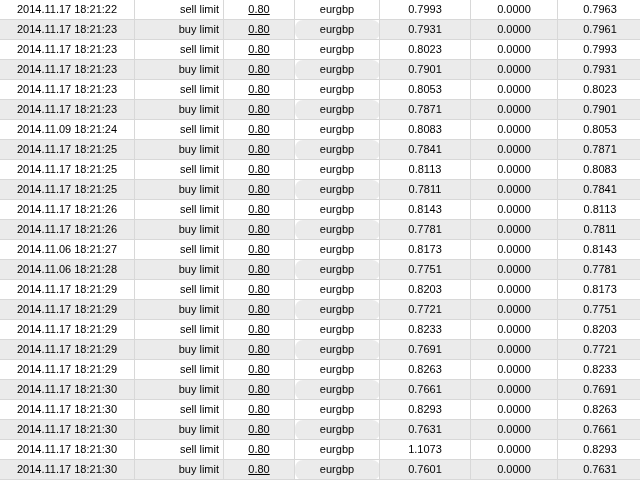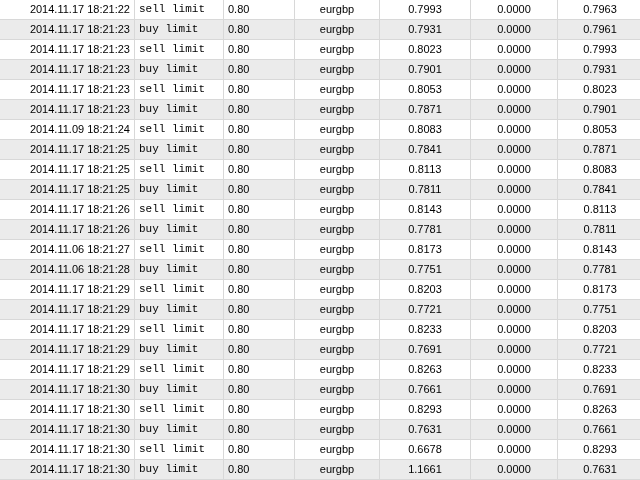--- a/index.html
+++ b/index.html
@@ -28,24 +28,24 @@
     border-bottom: 1px solid #d8d8d8;
     white-space: nowrap;
     overflow: hidden;
   }
   #trade-table tr.row-odd td {
     background: #ffffff;
   }
   #trade-table tr.row-even td {
     background: #ebebeb;
   }
-  .col-time   { width: 126px; text-align: right; }
-  .col-type   { width: 80px;  text-align: left; font-family: Liberation Mono, monospace; }
-  .col-volume { width: 62px;  text-align: left; }
-  .col-symbol { width: 76px;  text-align: center; }
+  .col-time   { width: 126px; text-align: center; }
+  .col-type   { width: 80px;  text-align: right; }
+  .col-volume { width: 62px;  text-align: center; text-decoration: underline; }
+  .col-symbol { width: 76px;  text-align: center; border-radius: 8px; }
   .col-price  { width: 82px;  text-align: center; }
   .col-sl     { width: 78px;  text-align: center; margin-left: 44px; }
   .col-tp     { width: 76px;  text-align: center; }
 </style>
 </head>
 <body>
 
 <table id="trade-table">
   <tbody>
       <tr class="row-odd">
@@ -244,27 +244,27 @@
         <td class="col-symbol">eurgbp</td>
         <td class="col-price">0.7631</td>
         <td class="col-sl">0.0000</td>
         <td class="col-tp">0.7661</td>
       </tr>
       <tr class="row-odd">
         <td class="col-time">2014.11.17 18:21:30</td>
         <td class="col-type">sell limit</td>
         <td class="col-volume">0.80</td>
         <td class="col-symbol">eurgbp</td>
-        <td class="col-price">0.6678</td>
+        <td class="col-price">1.1073</td>
         <td class="col-sl">0.0000</td>
         <td class="col-tp">0.8293</td>
       </tr>
       <tr class="row-even">
         <td class="col-time">2014.11.17 18:21:30</td>
         <td class="col-type">buy limit</td>
         <td class="col-volume">0.80</td>
         <td class="col-symbol">eurgbp</td>
-        <td class="col-price">1.1661</td>
+        <td class="col-price">0.7601</td>
         <td class="col-sl">0.0000</td>
         <td class="col-tp">0.7631</td>
       </tr>
     </tbody>
 </table>
 
 </body></html>

